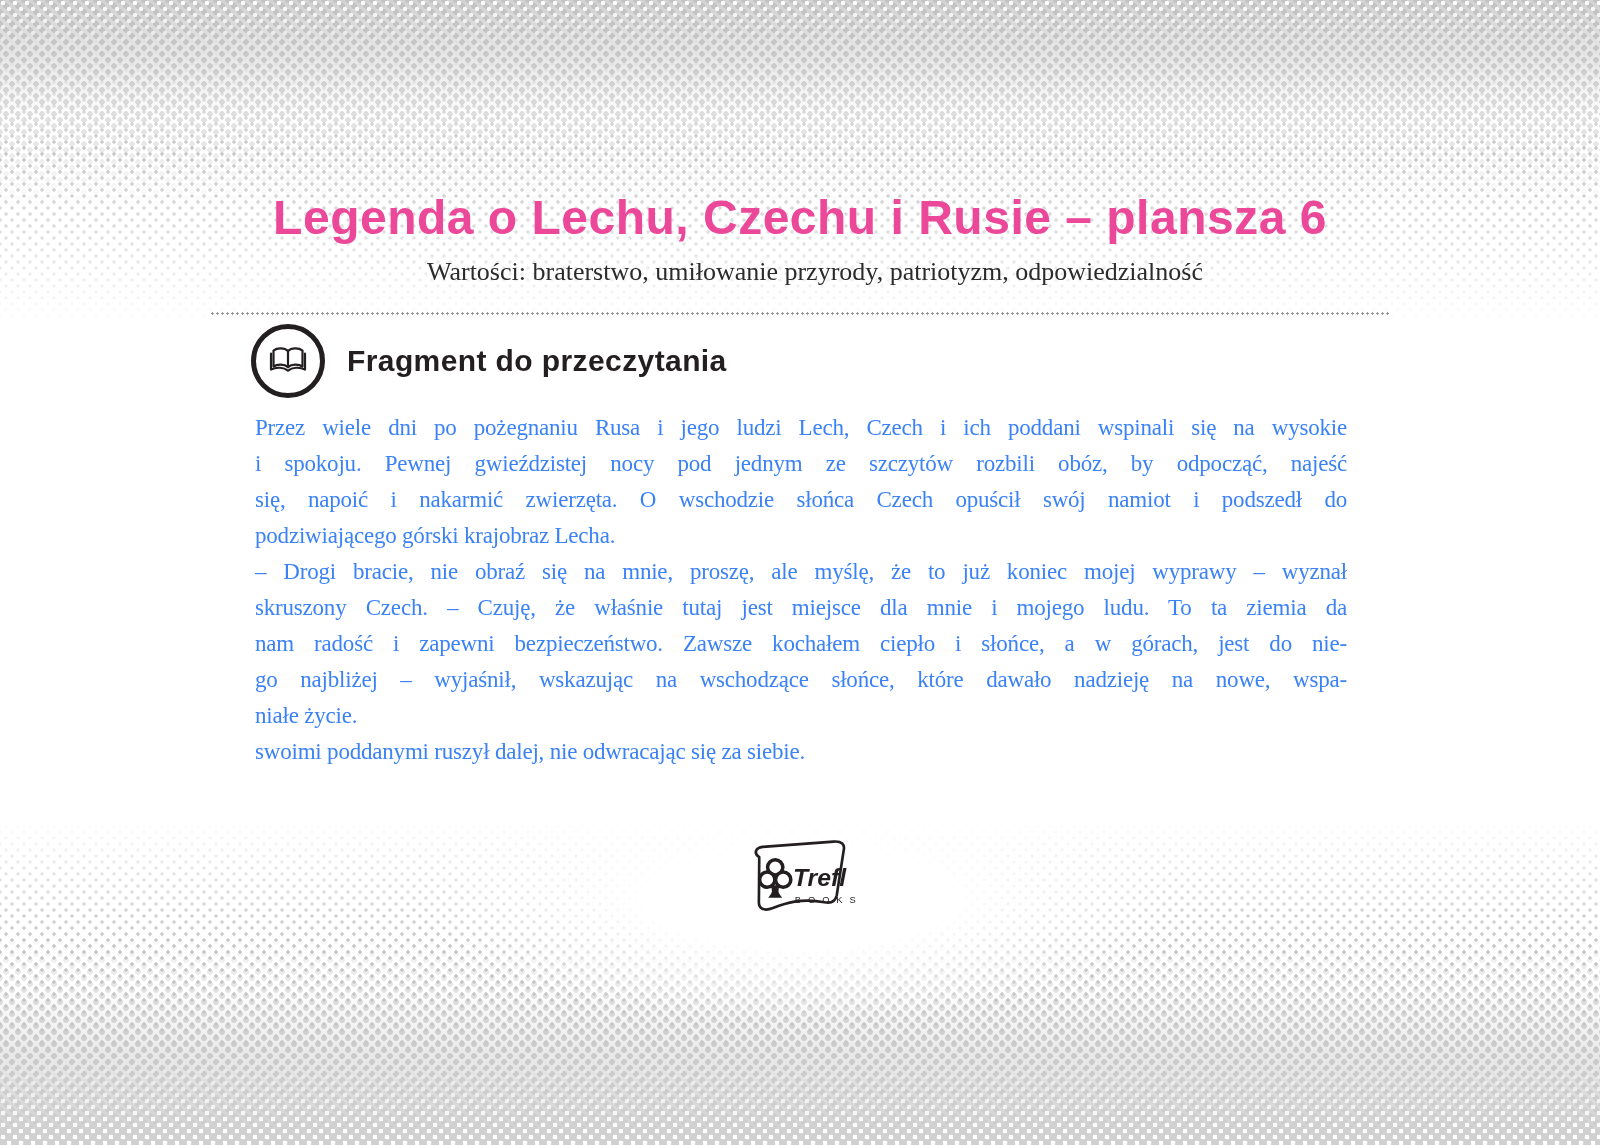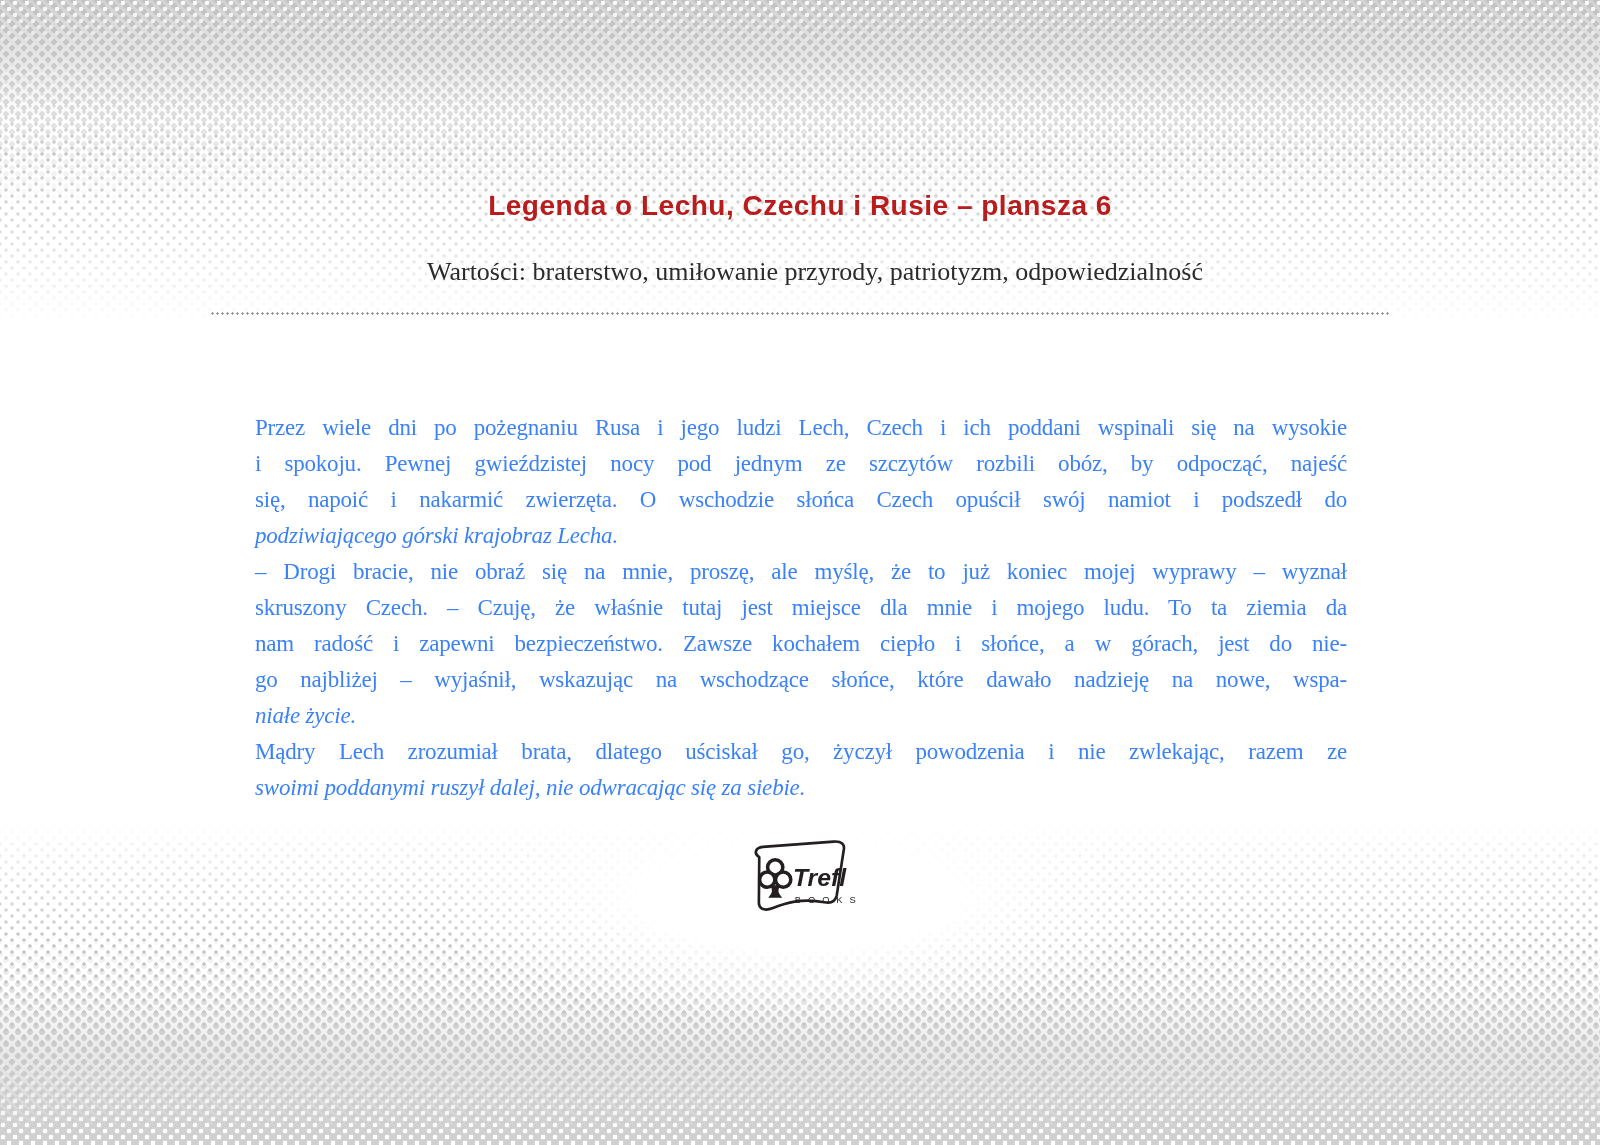--- a/index.html
+++ b/index.html
@@ -95,23 +95,23 @@
   }
 
   
   .title {
     position: absolute;
     top: 190px; left: 0; width: 100%;
     margin: 0;
     text-align: center;
     font-family: "Liberation Sans", sans-serif;
     font-weight: bold;
-    font-size: 28px;
+    font-size: 48px;
     letter-spacing: 0.5px;
-    color: #b91c1c;
+    color: #ec4899;
   }
   .subtitle {
     position: absolute;
     top: 257px; left: 0; width: 100%;
     text-align: center;
     font-family: "Liberation Serif", serif;
     font-size: 26px;
     color: #2b2b2b;
     margin-left: 15px;
   }
@@ -155,21 +155,20 @@
   }
   .reading .line {
     height: 36px;
     line-height: 36px;
     text-align: justify;
     text-align-last: justify;
     white-space: normal;
   }
   .reading .line.last {
     text-align-last: left;
-    font-style: italic;
   }
   .brand {
     position: absolute;
     top: 836px; left: 50%;
     transform: translateX(-50%);
   }
 </style>
 </head>
 <body>
 
@@ -182,32 +181,43 @@
   <div class="ht ht-bot-small"></div>
   <div class="ht ht-bot-large"></div>
   <div class="ht ht-bot-base"></div>
   <div class="ht ht-bot-white"></div>
   <div class="logo-halo"></div>
 
   <h1 class="title">Legenda o Lechu, Czechu i Rusie – plansza 6</h1>
   <div class="subtitle">Wartości: braterstwo, umiłowanie przyrody, patriotyzm, odpowiedzialność</div>
   <div class="divider"></div>
 
+  <div class="section-head">
+    <span class="icon-circle">
+      <svg width="44" height="44" viewBox="0 0 44 44" aria-hidden="true">
+        <g fill="none" stroke="#231f20" stroke-width="2.2" stroke-linejoin="round" stroke-linecap="round">
+          <path d="M22 12 C18.5 8.6 11 8.6 7.5 11.6 L7.5 27.6 C11 24.9 18.5 24.9 22 28.1 C25.5 24.9 33 24.9 36.5 27.6 L36.5 11.6 C33 8.6 25.5 8.6 22 12 Z"></path>
+          <line x1="22" y1="12" x2="22" y2="28.1"></line>
+          <path d="M5 14.5 L5 30.6 C10 27.9 18 28.1 22 31.6 C26 28.1 34 27.9 39 30.6 L39 14.5"></path>
+        </g>
+      </svg>
+    </span>
+    <span class="section-label">Fragment do przeczytania</span>
+  </div>
 
   <div class="reading">
       <div class="line">Przez wiele dni po pożegnaniu Rusa i jego ludzi Lech, Czech i ich poddani wspinali się na wysokie</div>
       <div class="line">i spokoju. Pewnej gwieździstej nocy pod jednym ze szczytów rozbili obóz, by odpocząć, najeść</div>
       <div class="line">się, napoić i nakarmić zwierzęta. O wschodzie słońca Czech opuścił swój namiot i podszedł do</div>
       <div class="line last">podziwiającego górski krajobraz Lecha.</div>
       <div class="line">– Drogi bracie, nie obraź się na mnie, proszę, ale myślę, że to już koniec mojej wyprawy – wyznał</div>
       <div class="line">skruszony Czech. – Czuję, że właśnie tutaj jest miejsce dla mnie i mojego ludu. To ta ziemia da</div>
       <div class="line">nam radość i zapewni bezpieczeństwo. Zawsze kochałem ciepło i słońce, a w górach, jest do nie-</div>
       <div class="line">go najbliżej – wyjaśnił, wskazując na wschodzące słońce, które dawało nadzieję na nowe, wspa-</div>
       <div class="line last">niałe życie.</div>
-      <div class="line">Mądry Lech zrozumiał brata, dlatego uściskał go, życzył powodzenia i nie zwlekając, razem ze</div>
       <div class="line last">swoimi poddanymi ruszył dalej, nie odwracając się za siebie.</div>
     </div>
 
   <div class="brand">
     <svg width="124" height="98" viewBox="0 0 140 105" aria-hidden="true">
 
       <path d="M24 21 C17.5 17 19.5 10.5 28 9.5 L108 3.5 C117 2.8 121 6.5 119.3 13.5 L111.5 64 C110 71 105.5 73.5 97.5 72 C71.5 67 53.5 73 39.5 78.5 C28.5 82.8 22.8 78.8 23.6 70 Z" fill="none" stroke="#231f20" stroke-width="3" stroke-linejoin="round"></path>
 
       <g stroke="#231f20" stroke-width="4" fill="#ffffff">
         <circle cx="42" cy="32.5" r="8.6"></circle>

